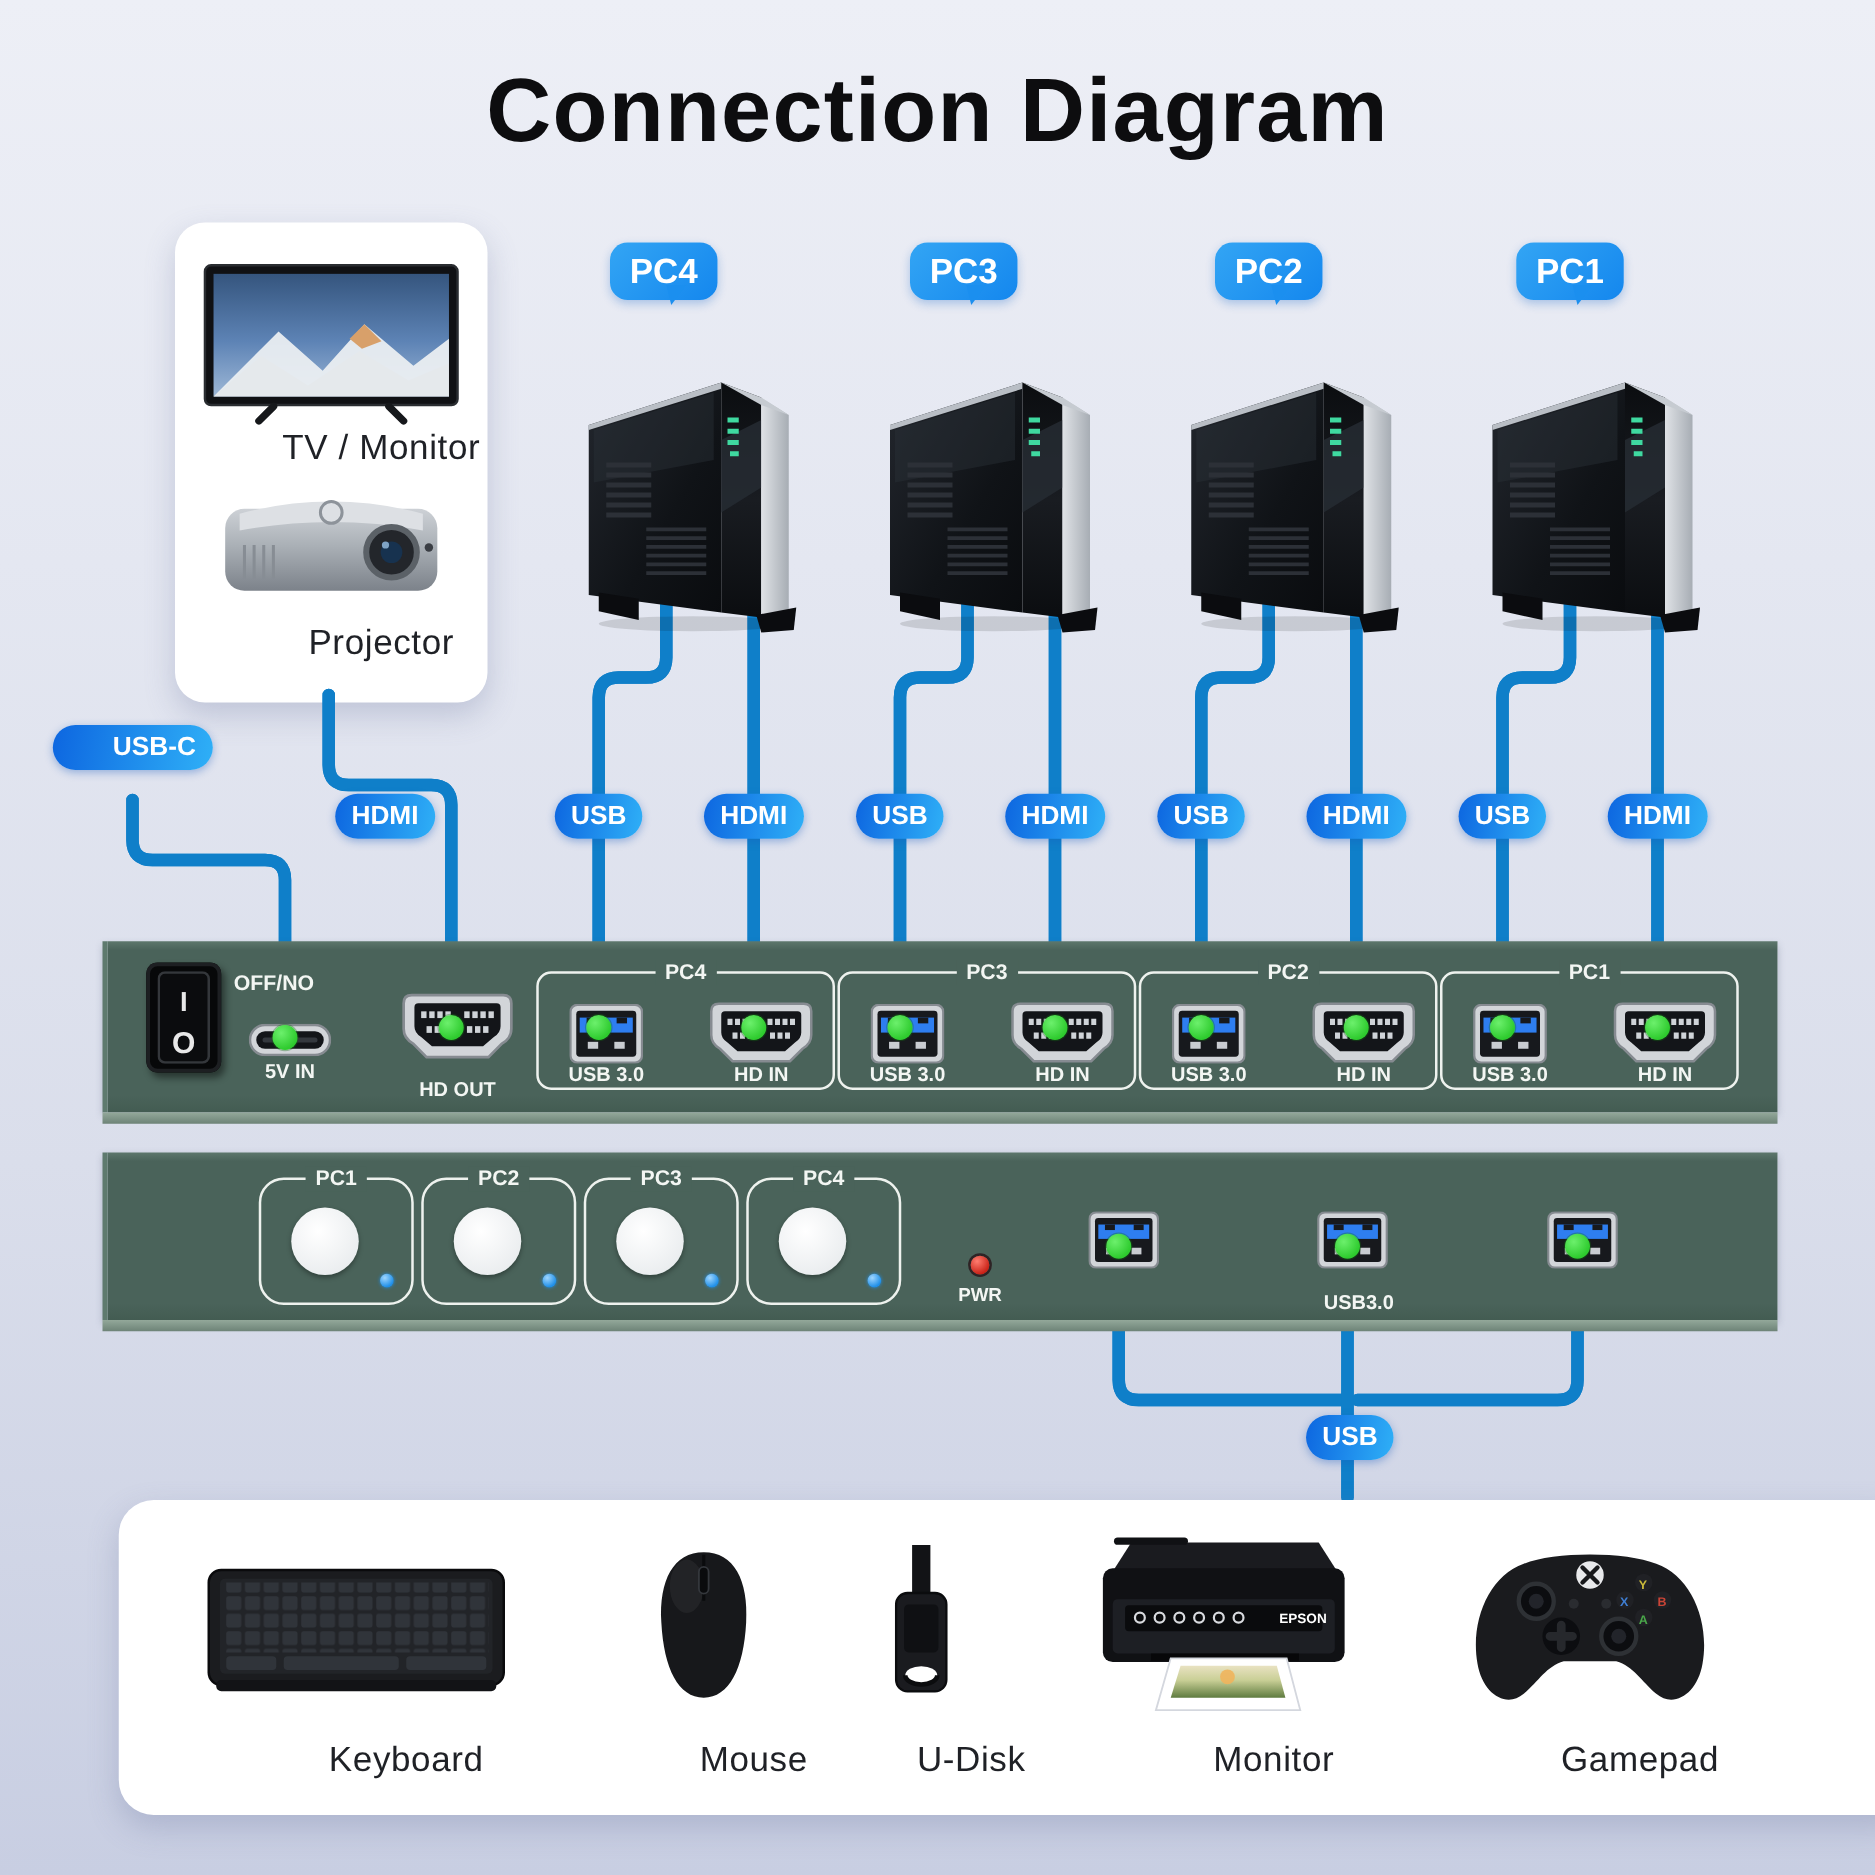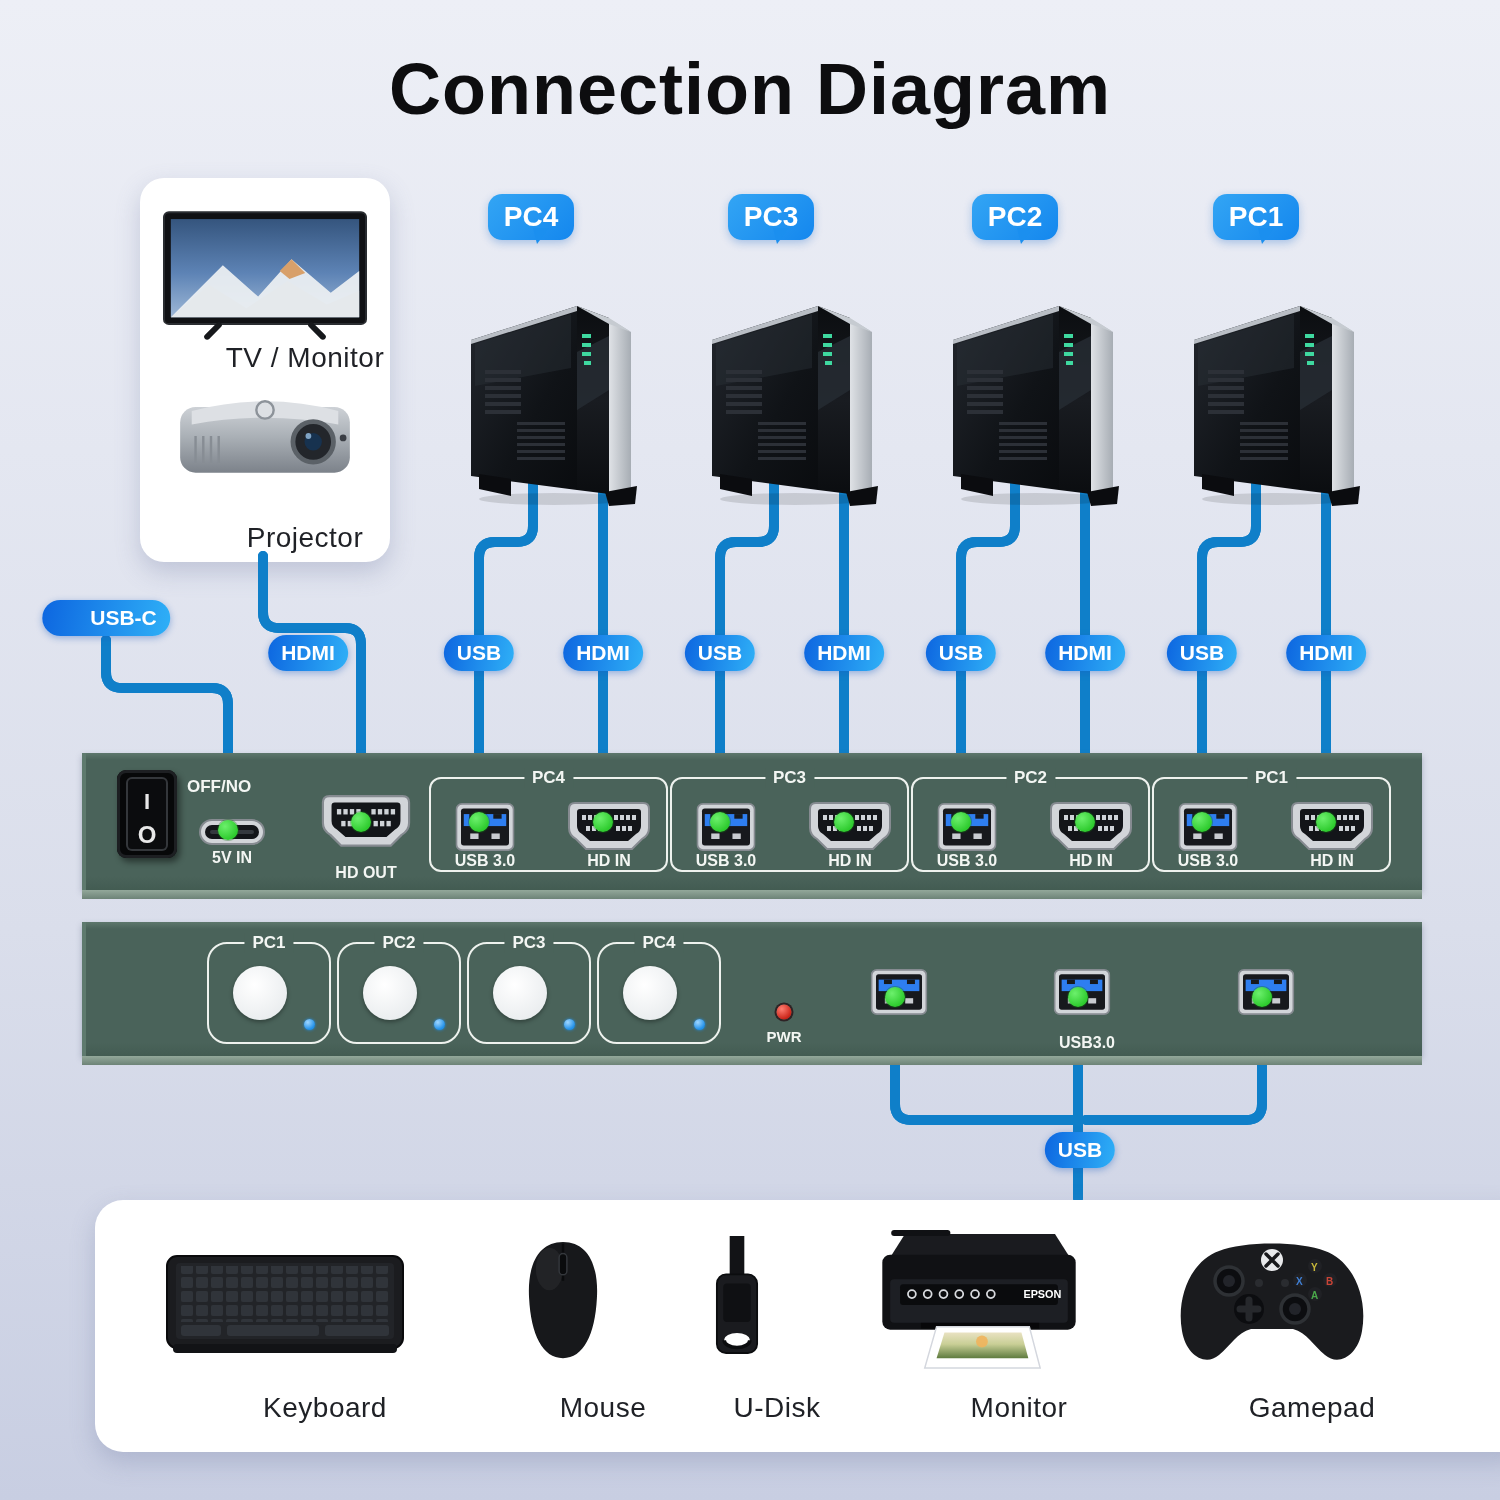--- a/index.html
+++ b/index.html
@@ -281,21 +281,21 @@
   <div class="abs title">Connection Diagram</div>
 
   <div class="abs card" style="left:140px;top:178px;width:250px;height:384px;">
     <svg class="abs" style="left:22px;top:32px;" width="206" height="130" viewBox="0 0 210 132">
         <use href="#sym-tv"></use>
       </svg>
     <div class="abs device-label" style="left:0;top:164px;width:250px;">TV / Monitor</div>
     <svg class="abs" style="left:28px;top:204px;" width="194" height="108" viewBox="0 0 200 112">
         <use href="#sym-projector"></use>
       </svg>
-    <div class="abs device-label" style="left:0;top:344px;width:250px;">Projector</div>
+    <div class="abs device-label" style="left:0;top:320px;width:250px;">Projector</div>
   </div>
 
   <svg class="abs" style="left:0;top:0;" width="1500" height="1500">
 
     <g fill="none" stroke="#e9ede9" stroke-width="2.5">
       <path d="M897,1020 V1042 H1042"></path>
       <path d="M1124,1042 H1260 V1020"></path>
     </g>
     <g id="cablegroup" fill="none" stroke="#0f7fc9" stroke-width="10" stroke-linecap="round">
       <path d="M106,640 V672 Q106,688 122,688 H212 Q228,688 228,704 V826"></path>
@@ -449,21 +449,21 @@
   <div class="abs gdot" style="left:720px;top:822px;"></div>
   <div class="abs gdot" style="left:844px;top:822px;"></div>
   <div class="abs gdot" style="left:961px;top:822px;"></div>
   <div class="abs gdot" style="left:1085px;top:822px;"></div>
   <div class="abs gdot" style="left:1202px;top:822px;"></div>
   <div class="abs gdot" style="left:1326px;top:822px;"></div>
   <div class="abs gdot" style="left:895px;top:997px;"></div>
   <div class="abs gdot" style="left:1078px;top:997px;"></div>
   <div class="abs gdot" style="left:1262px;top:997px;"></div>
 
-  <div class="abs pill" style="left:106px;top:618px;padding-left:48px;">USB-C</div>
+  <div class="abs pill" style="left:106px;top:598px;padding-left:48px;">USB-C</div>
   <div class="abs pill" style="left:308px;top:653px;">HDMI</div>
   <div class="abs pill" style="left:479px;top:653px;">USB</div>
   <div class="abs pill" style="left:603px;top:653px;">HDMI</div>
   <div class="abs pill" style="left:720px;top:653px;">USB</div>
   <div class="abs pill" style="left:844px;top:653px;">HDMI</div>
   <div class="abs pill" style="left:961px;top:653px;">USB</div>
   <div class="abs pill" style="left:1085px;top:653px;">HDMI</div>
   <div class="abs pill" style="left:1202px;top:653px;">USB</div>
   <div class="abs pill" style="left:1326px;top:653px;">HDMI</div>
   <div class="abs pill" style="left:1080px;top:1150px;">USB</div>

